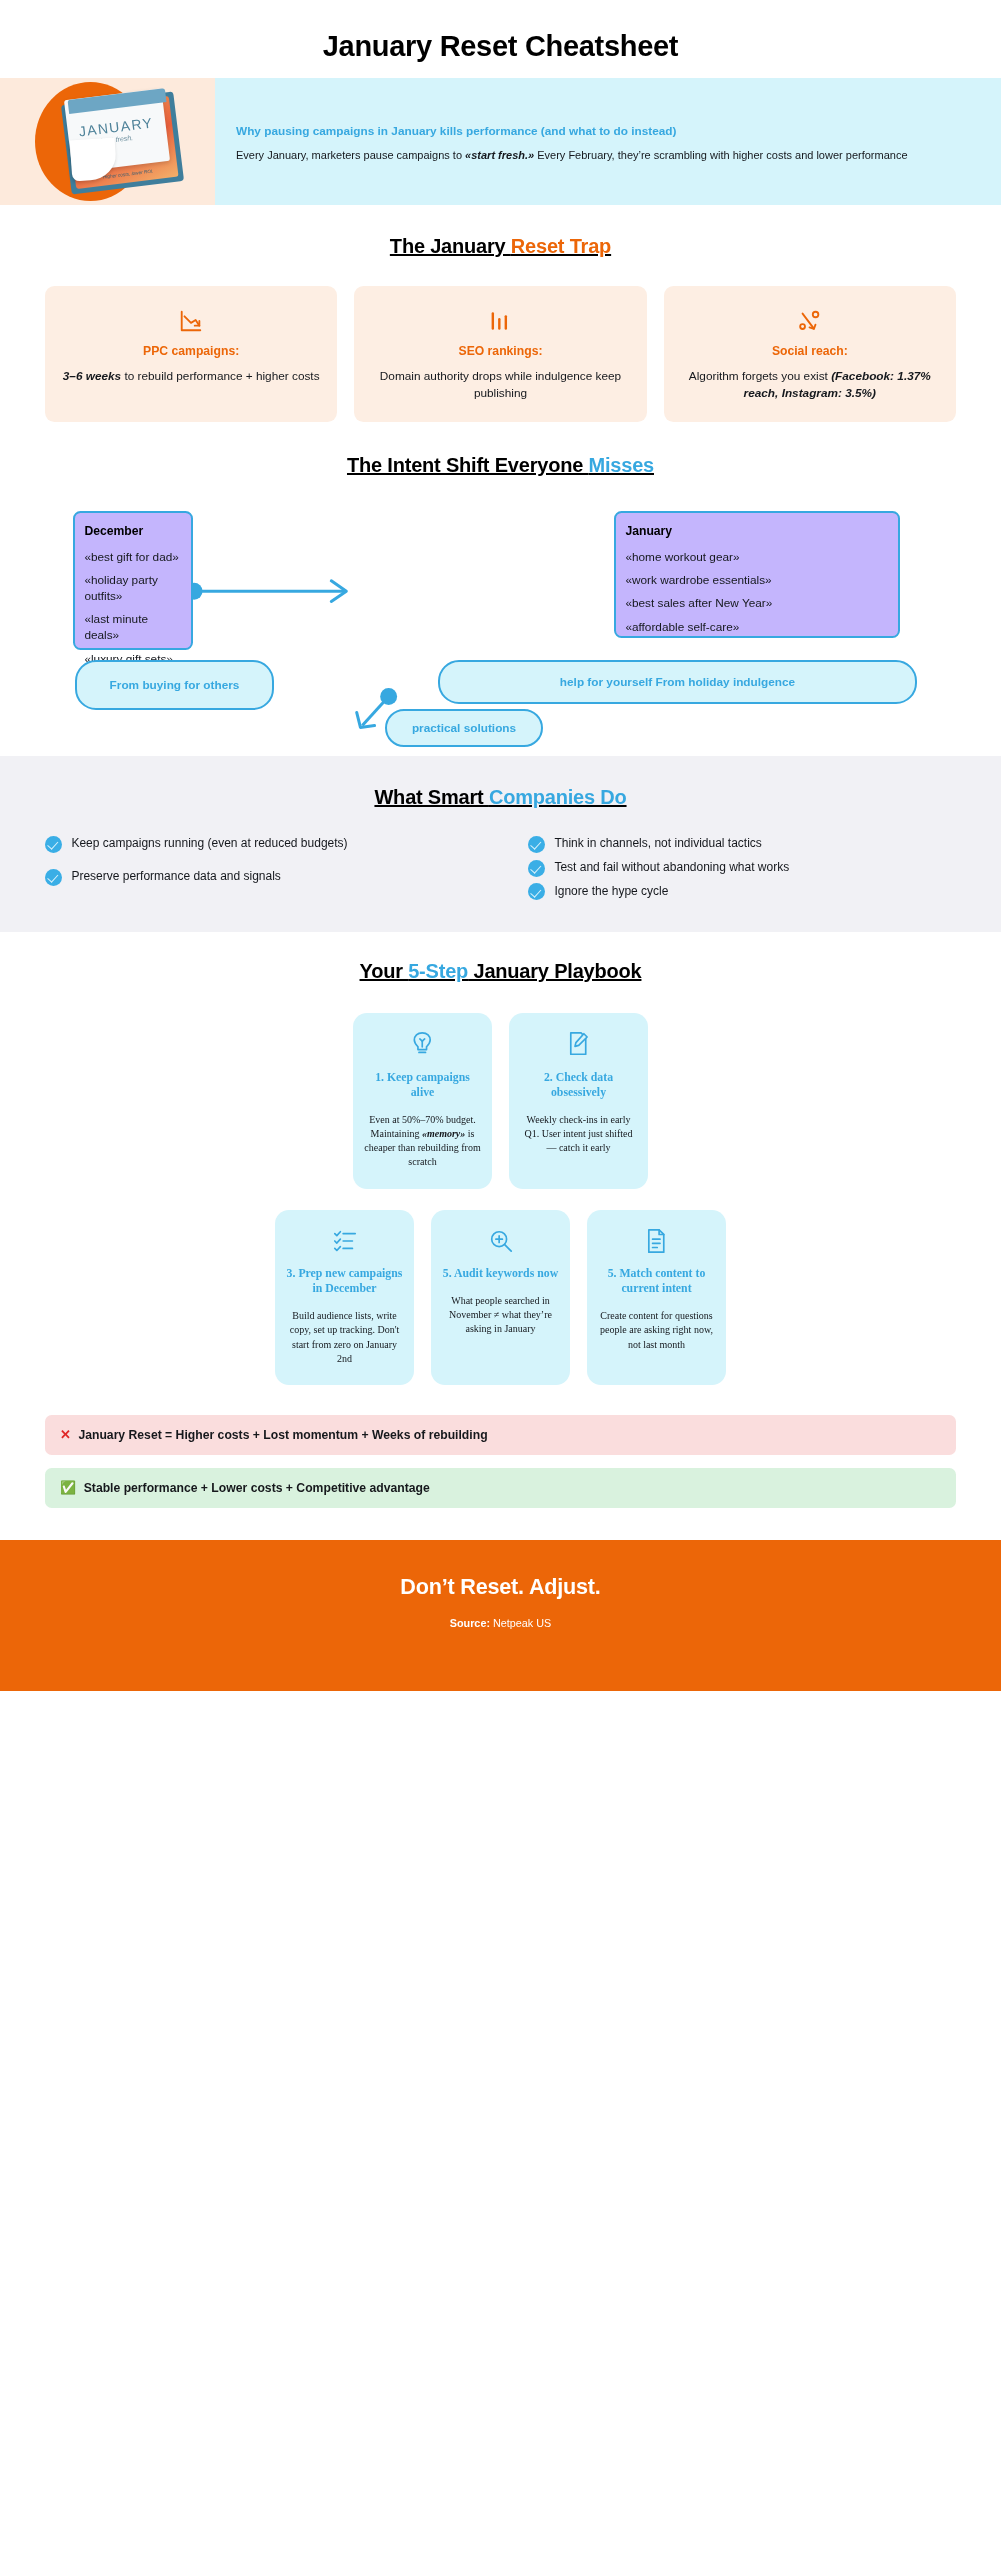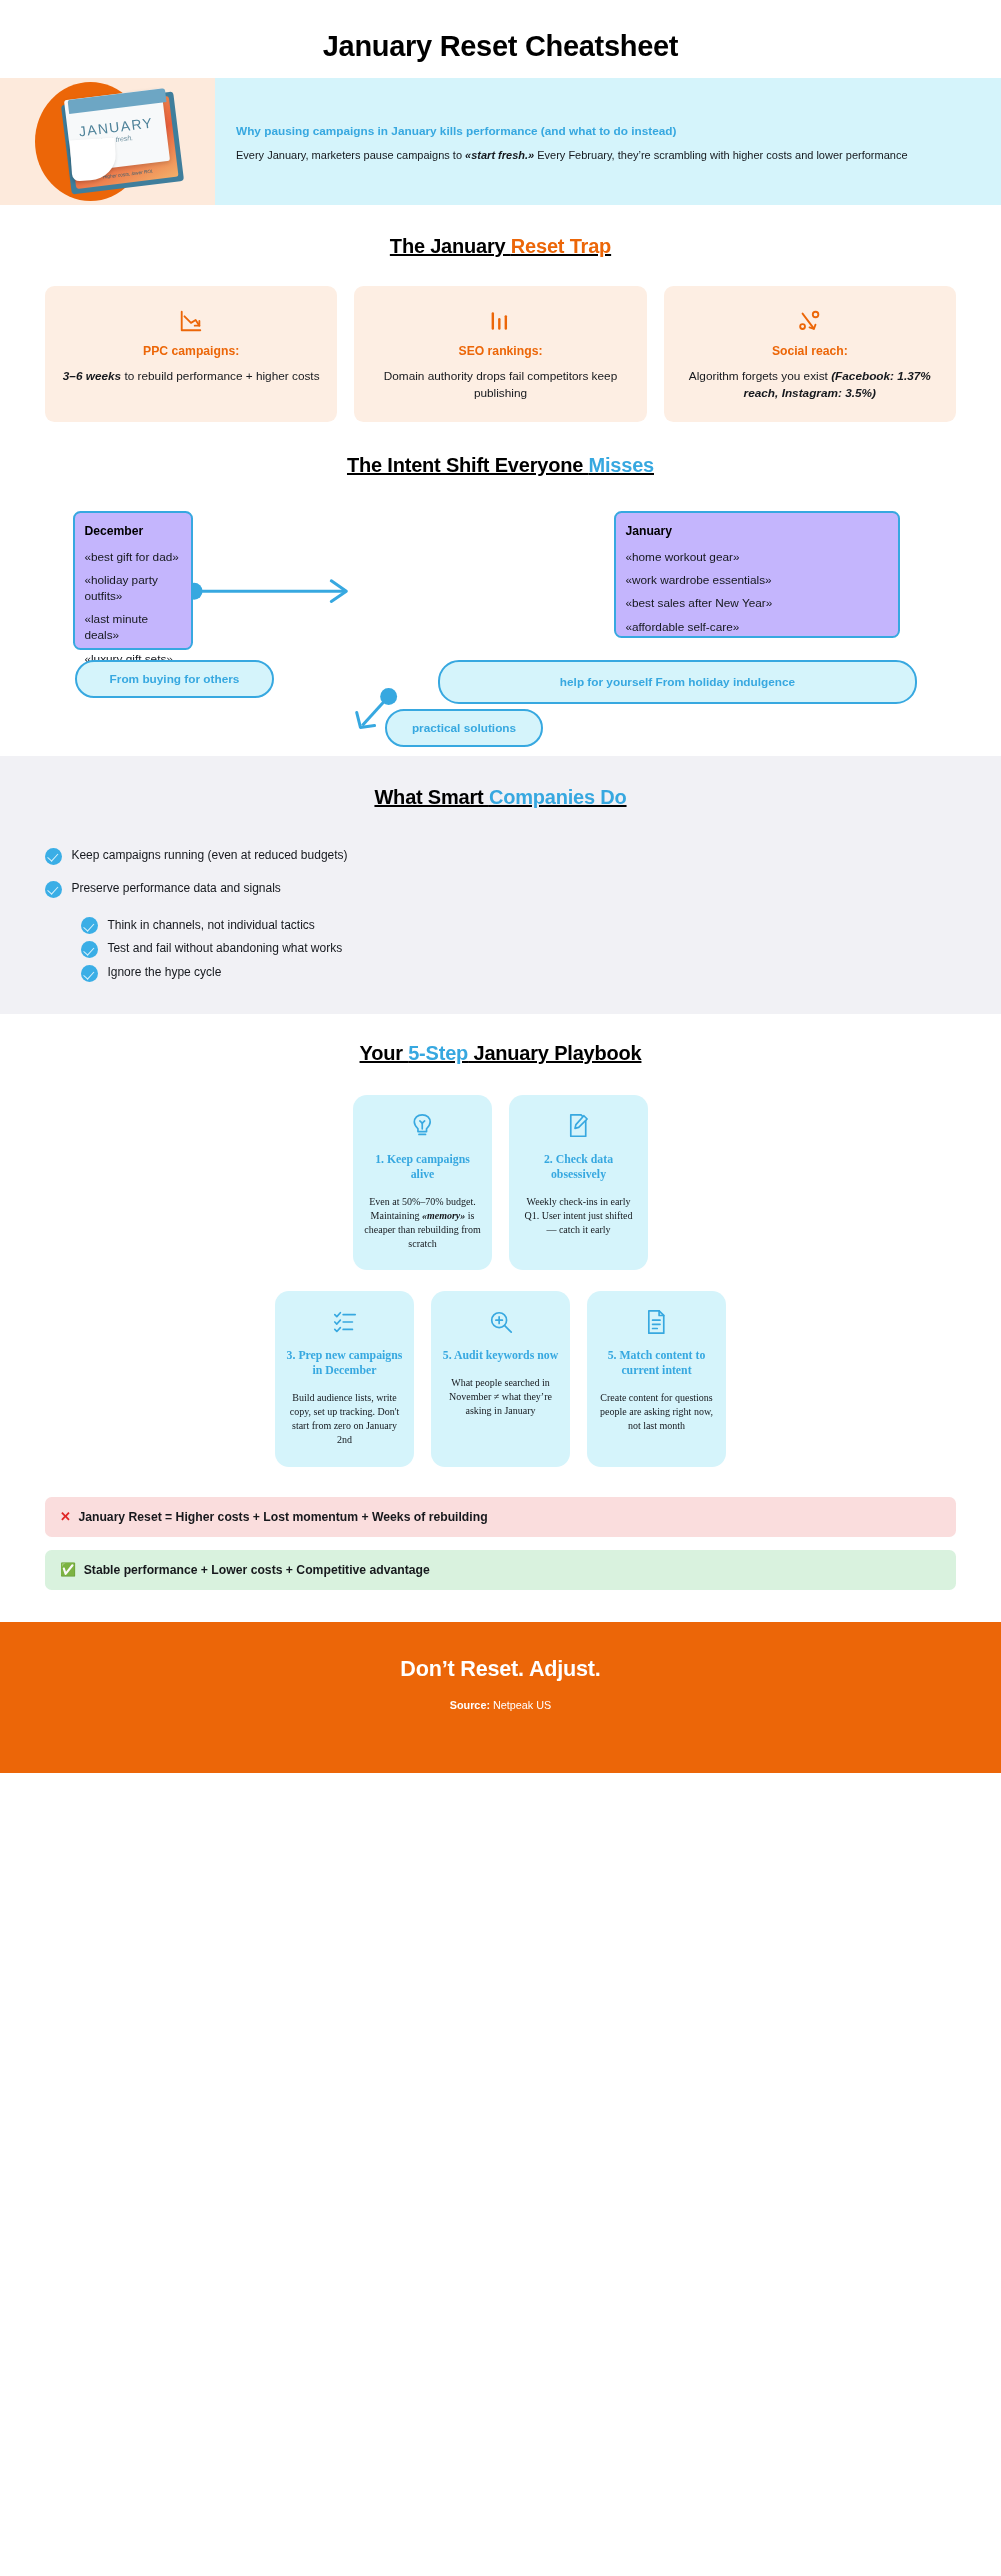--- a/index.html
+++ b/index.html
@@ -118,21 +118,21 @@
   .pill {
     position:absolute; background:#d5f4fb; border:2.4px solid #37a8e0;
     border-radius:21px; color:#37a8e0; font-weight:bold; font-size:11.8px;
     display:flex; align-items:center; justify-content:center; text-align:center;
     padding: 0 13px;
   }
   .diag-svg { position:absolute; left:0; top:0; width:1001px; height:235px; }
 
   
   .smart-band { background:#f1f1f5; padding: 30px 0 32px; margin-top: 21px; }
-  .smart-cols { display:flex; padding: 0 45px; margin-top: 38px; gap: 19px; flex-direction: column;}
+  .smart-cols { display:flex; padding: 0 45px; margin-top: 26px; gap: 19px;}
   .smart-col { flex:1; display:flex; flex-direction:column; gap:15px; }
   .smart-col.right { padding-left: 36px; gap: 6px; }
   .smart-item { display:flex; gap:9.4px; align-items:flex-start; }
   .check {
     flex: 0 0 auto; width:17px; height:17px; border-radius:50%;
     background:#3aaee6; position:relative; margin-top:0.9px;
   }
   .check:after {
     content:""; position:absolute; left:4.7px; top:3.8px; width:4.7px; height:8.5px;
     border:solid #d9f2fc; border-width: 0 1.7px 1.7px 0; transform: rotate(42deg);
@@ -220,21 +220,21 @@
 
       <div class="trap-card">
         <div class="trap-icon">
           <svg width="24.5" height="26" viewBox="0 0 26 28" fill="none" stroke="#ec6608" stroke-width="2.6" stroke-linecap="round">
             <path d="M5 6 V22"></path>
               <path d="M12 12 V22"></path>
               <path d="M19 9 V22"></path>
           </svg>
         </div>
         <div class="trap-label">SEO rankings:</div>
-        <div class="trap-text">Domain authority drops fail competitors keep publishing</div>
+        <div class="trap-text">Domain authority drops while indulgence keep publishing</div>
       </div>
 
       <div class="trap-card">
         <div class="trap-icon">
           <svg width="26" height="26" viewBox="0 0 28 28" fill="none" stroke="#ec6608" stroke-width="2" stroke-linecap="round" stroke-linejoin="round">
             <circle cx="20" cy="7" r="3"></circle>
               <path d="M6 6 L18 22"></path>
               <path d="M14 22 L19 22 L19 17" transform="rotate(20 17 20)"></path>
               <circle cx="6" cy="20" r="2.6"></circle>
           </svg>
@@ -272,21 +272,21 @@
       </div>
 
       <div class="mbox" style="left:614px; top:11.3px; width:286px; height:127px;">
         <div class="mbox-title">January</div>
         <div class="mbox-item">«home workout gear»</div>
         <div class="mbox-item">«work wardrobe essentials»</div>
         <div class="mbox-item">«best sales after New Year»</div>
         <div class="mbox-item">«affordable self-care»</div>
       </div>
 
-      <div class="pill" style="left:75px; top:160px; width:199px; height:38px;">From buying for others</div>
+      <div class="pill" style="left:75px; top:160px; width:199px; height:50px;">From buying for others</div>
       <div class="pill" style="left:438px; top:160px; width:479px; height:44px;">help for yourself From holiday indulgence</div>
       <div class="pill" style="left:385px; top:209px; width:158px; height:38px;">practical solutions</div>
     </div>
   </div>
 
   <div class="smart-band">
     <div class="sec-title"><span>What Smart </span><span class="hl-blue">Companies Do</span></div>
 
     <div class="smart-cols">
       <div class="smart-col">

